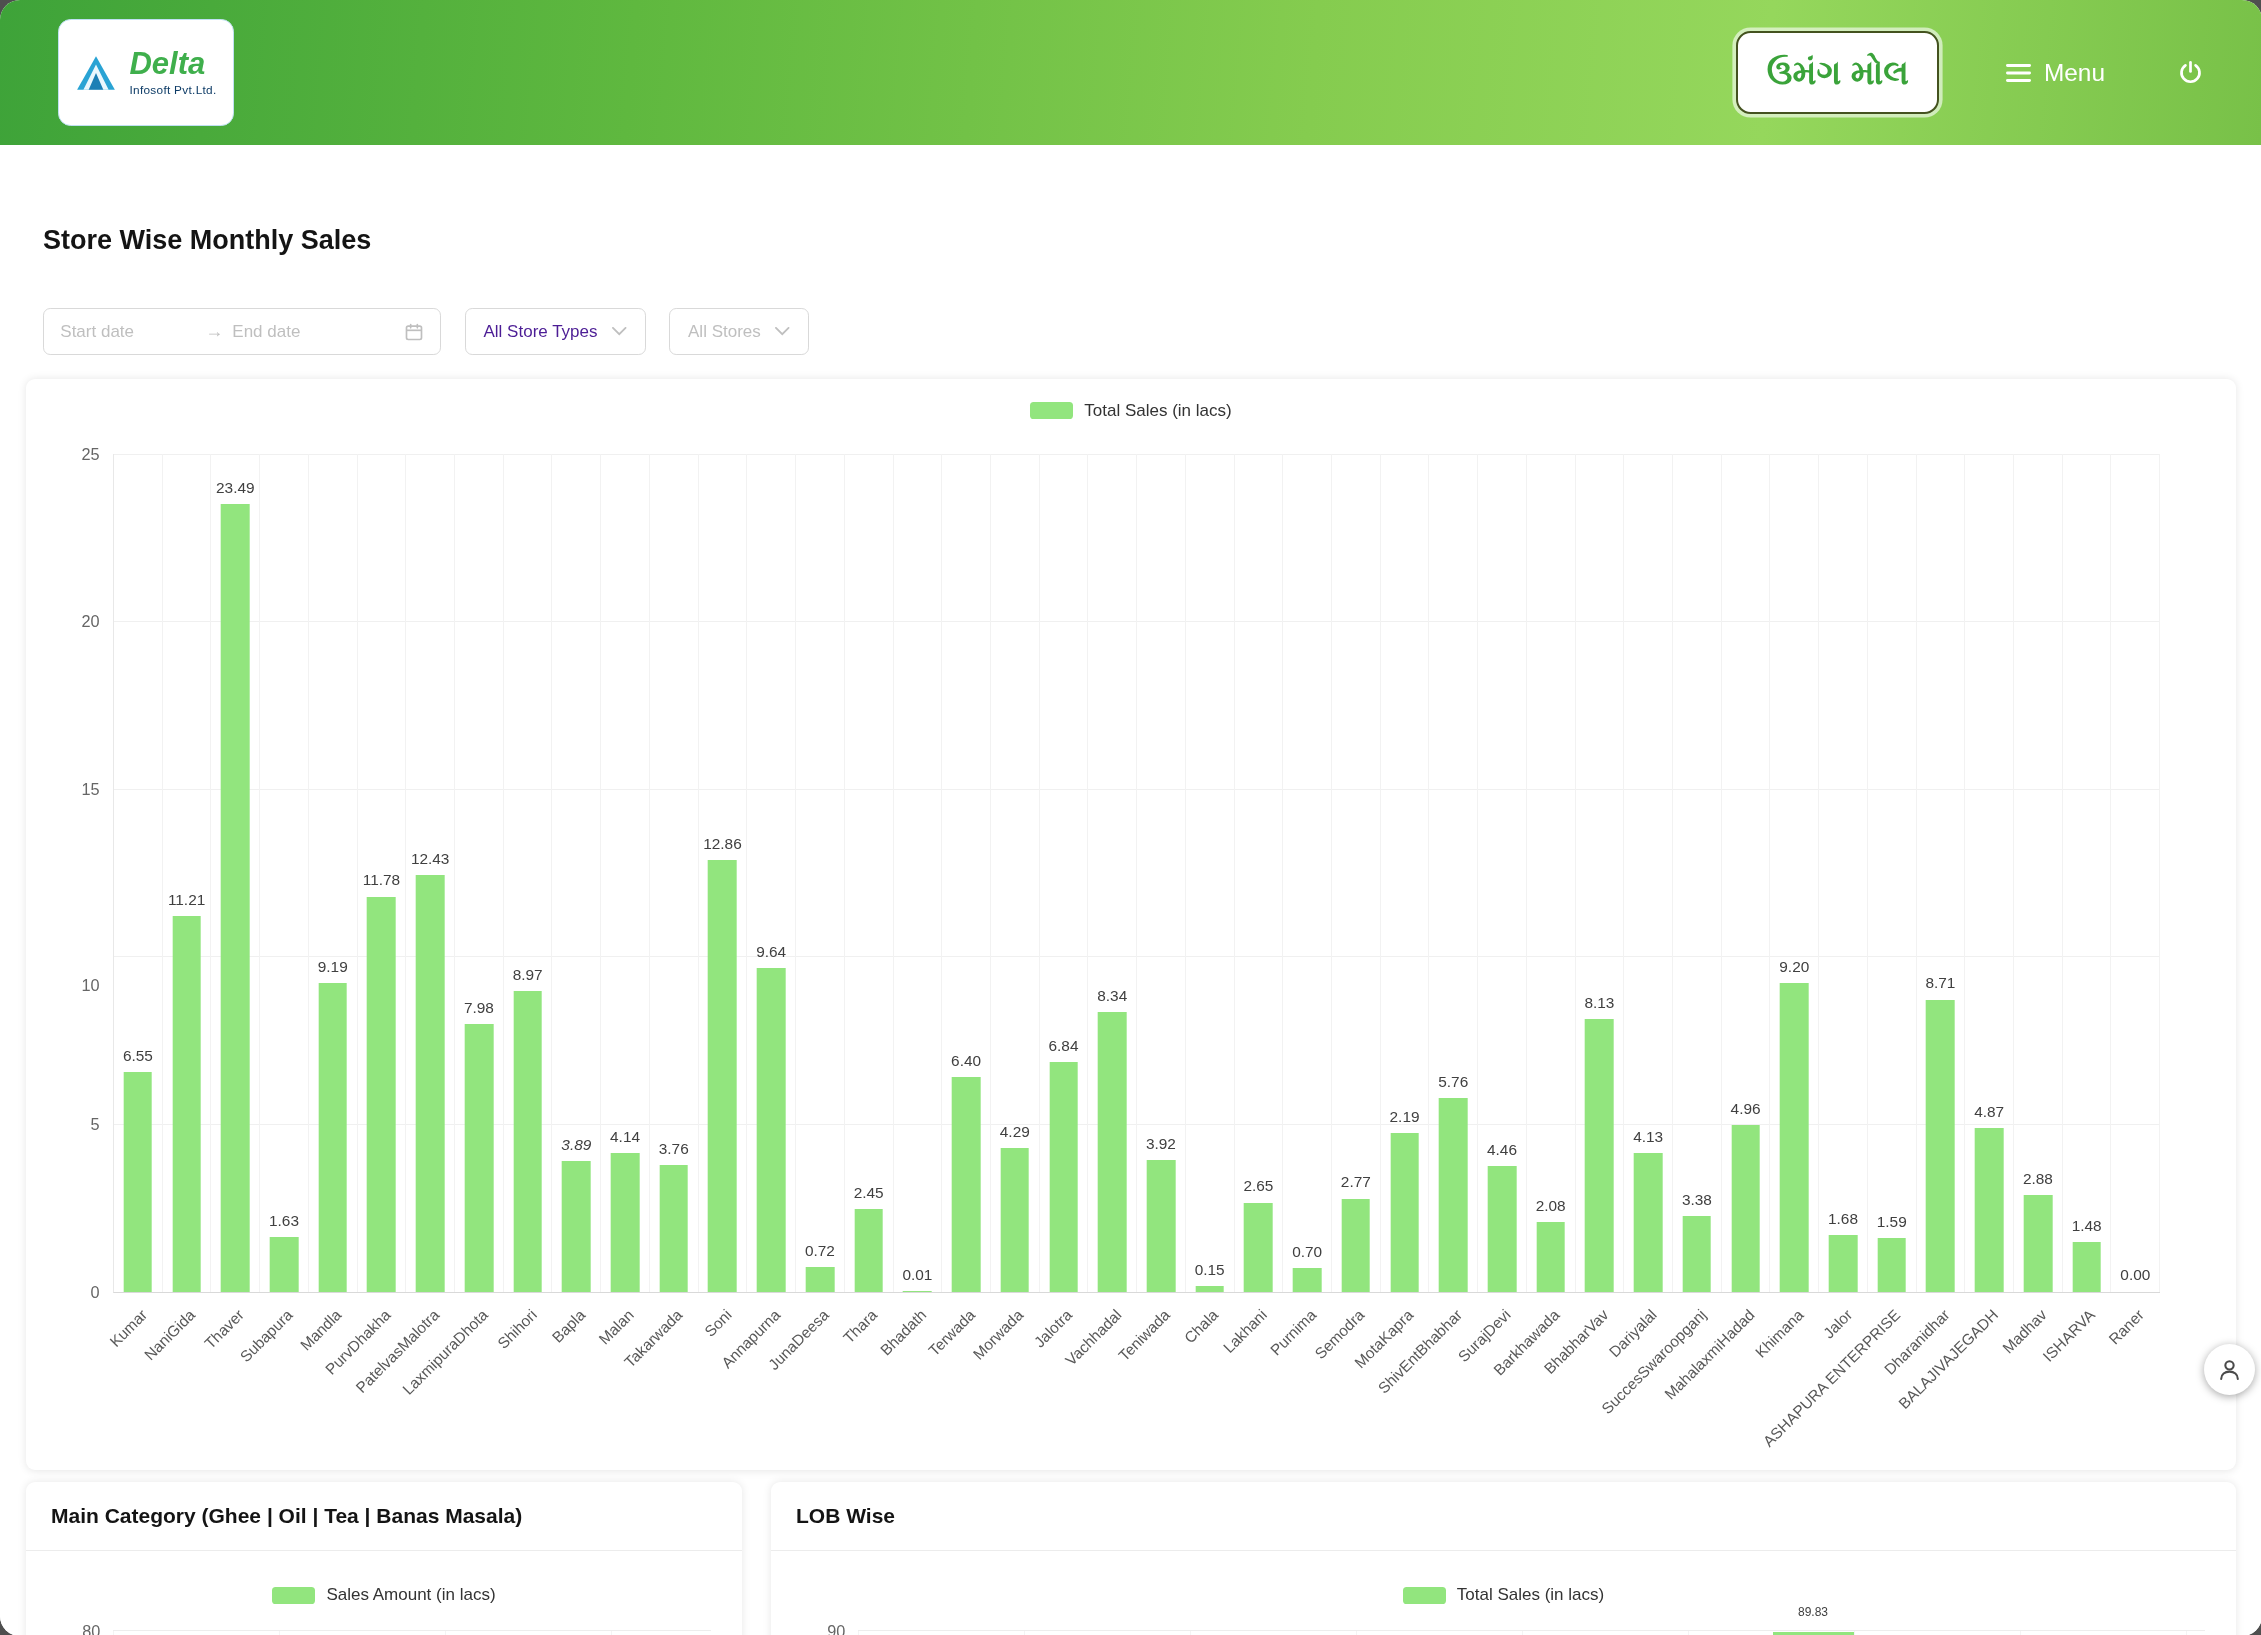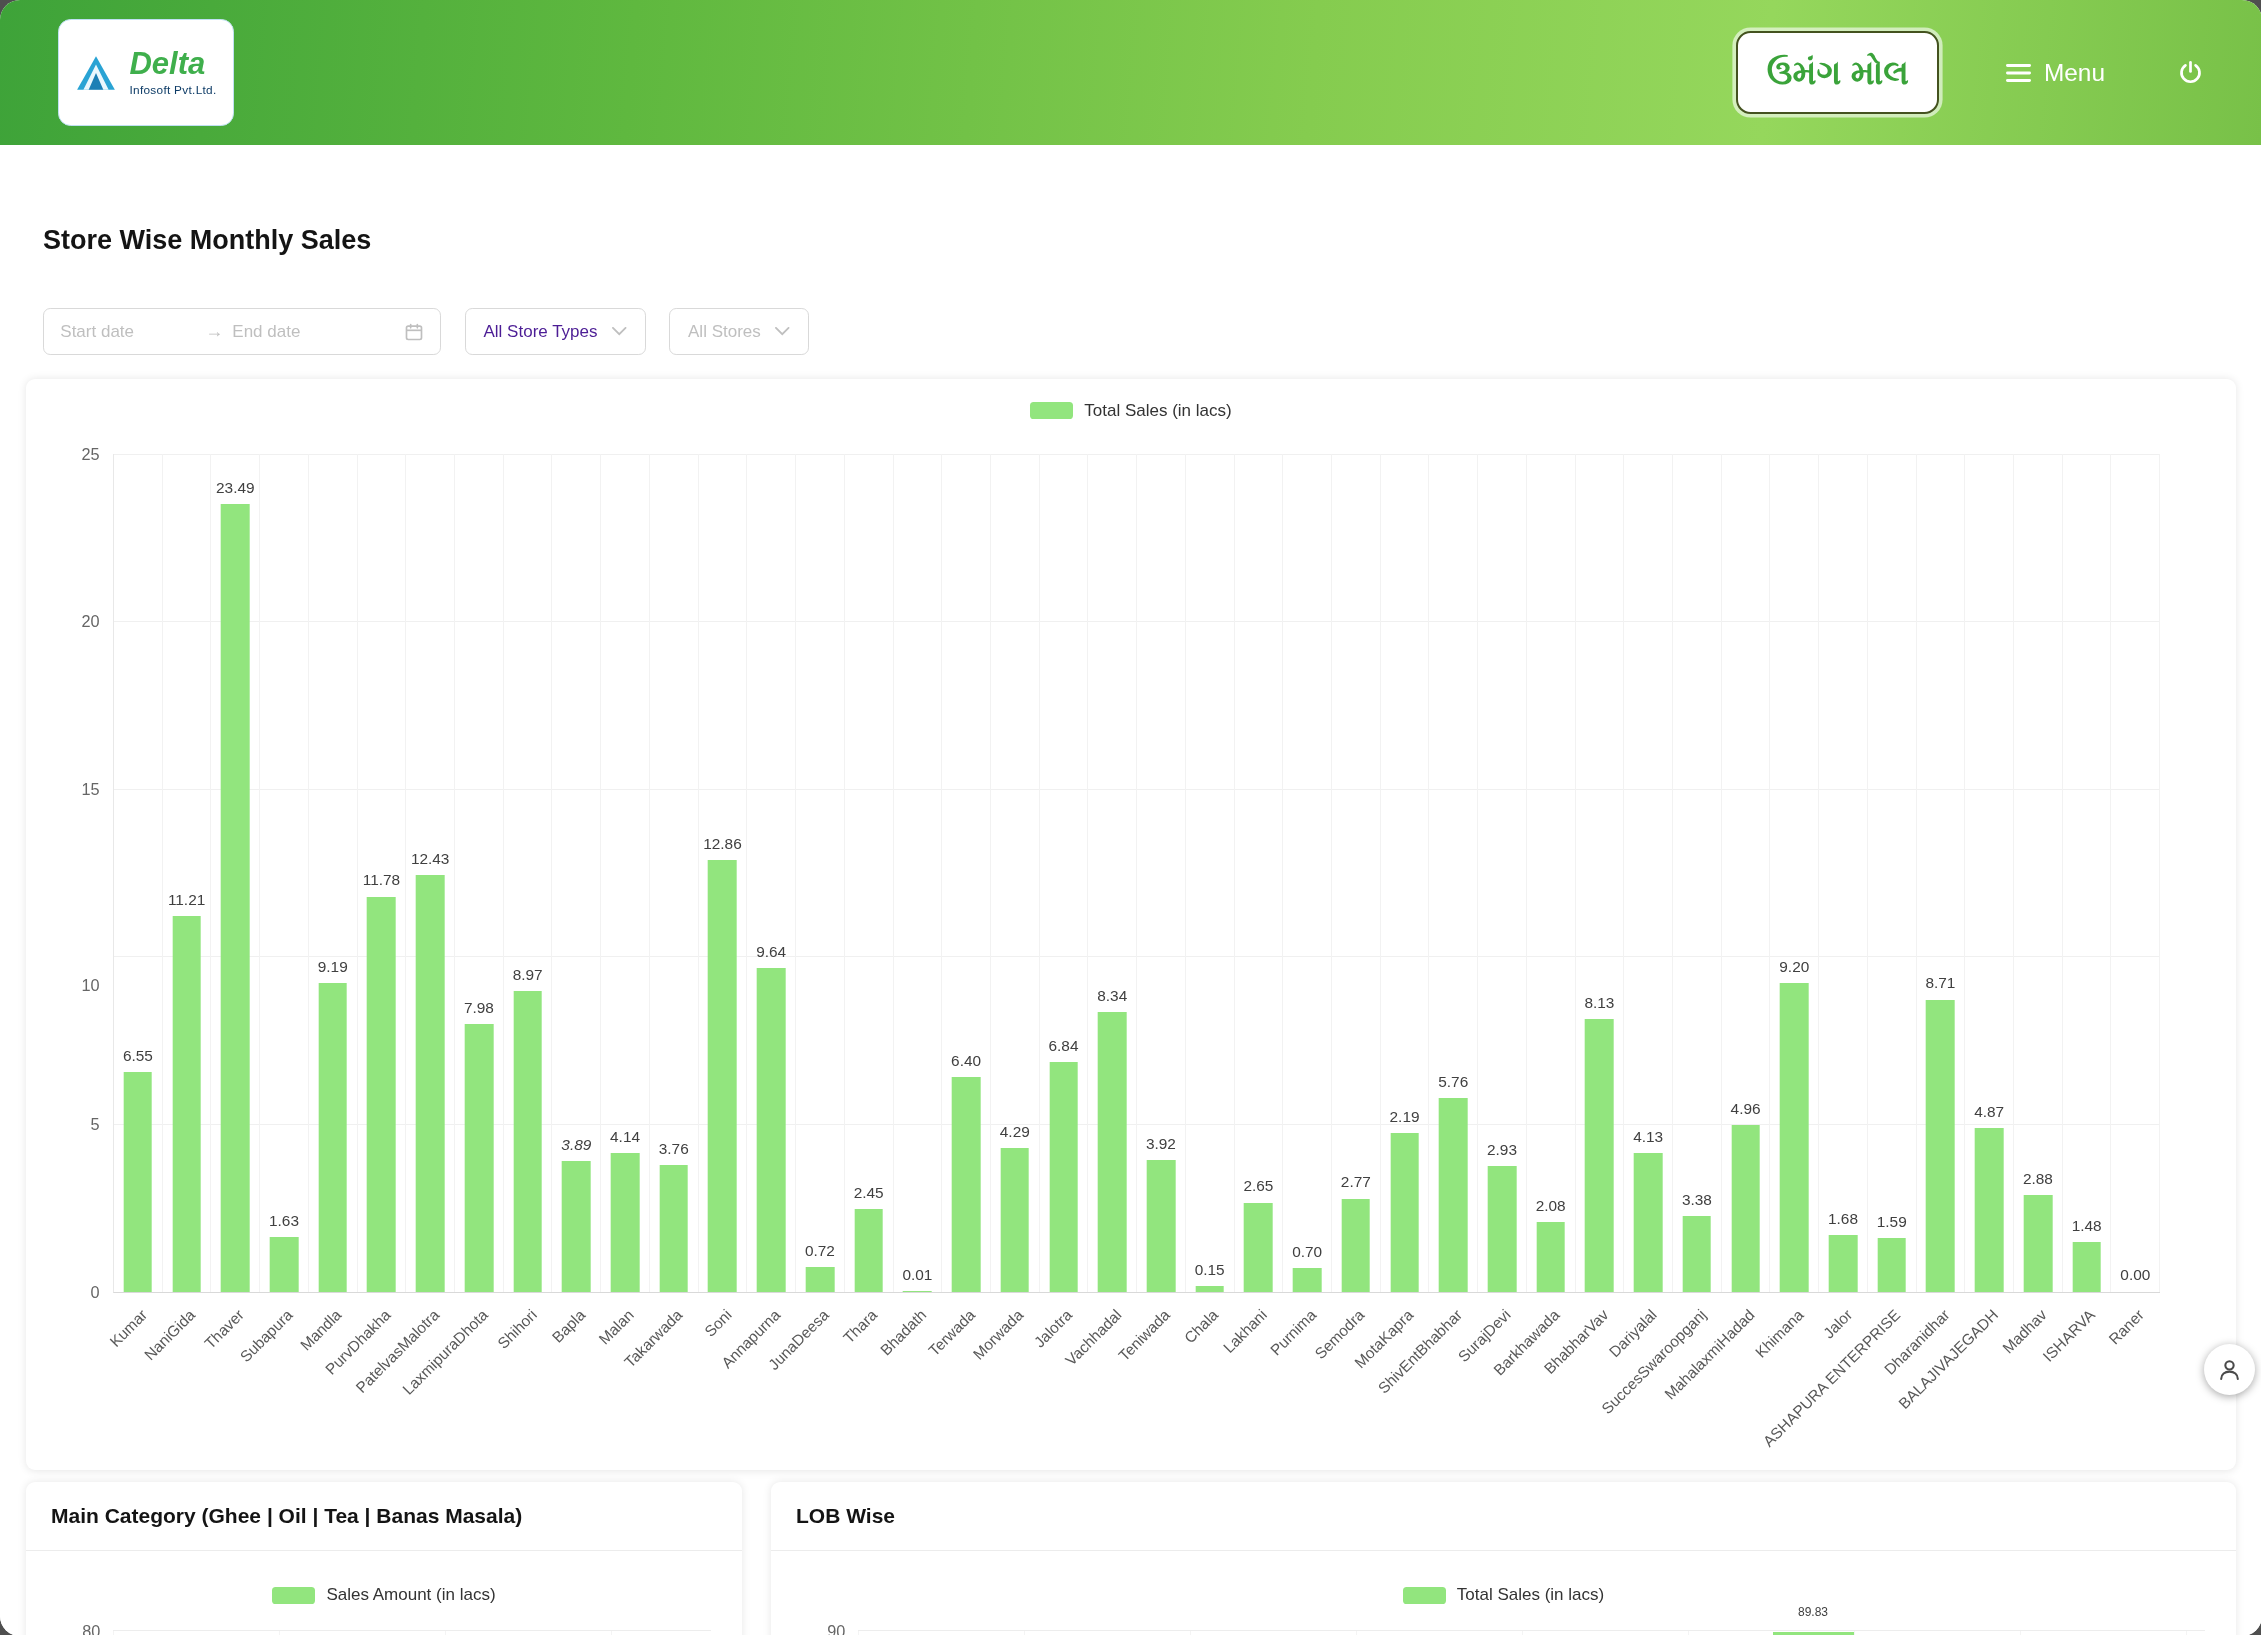--- a/index.html
+++ b/index.html
@@ -332,21 +332,21 @@
               <div class="val" style="bottom: calc(18.92% + 7.2px);">2.19</div>
               <div class="xlabel">MotaKapra</div>
             </div>
             <div class="band">
               <div class="bar" style="height: 23.04%;"></div>
               <div class="val" style="bottom: calc(23.04% + 7.2px);">5.76</div>
               <div class="xlabel">ShivEntBhabhar</div>
             </div>
             <div class="band">
               <div class="bar" style="height: 14.96%;"></div>
-              <div class="val" style="bottom: calc(14.96% + 7.2px);">2.93</div>
+              <div class="val" style="bottom: calc(14.96% + 7.2px);">4.46</div>
               <div class="xlabel">SurajDevi</div>
             </div>
             <div class="band">
               <div class="bar" style="height: 8.32%;"></div>
               <div class="val" style="bottom: calc(8.32% + 7.2px);">2.08</div>
               <div class="xlabel">Barkhawada</div>
             </div>
             <div class="band">
               <div class="bar" style="height: 32.52%;"></div>
               <div class="val" style="bottom: calc(32.52% + 7.2px);">8.13</div>

